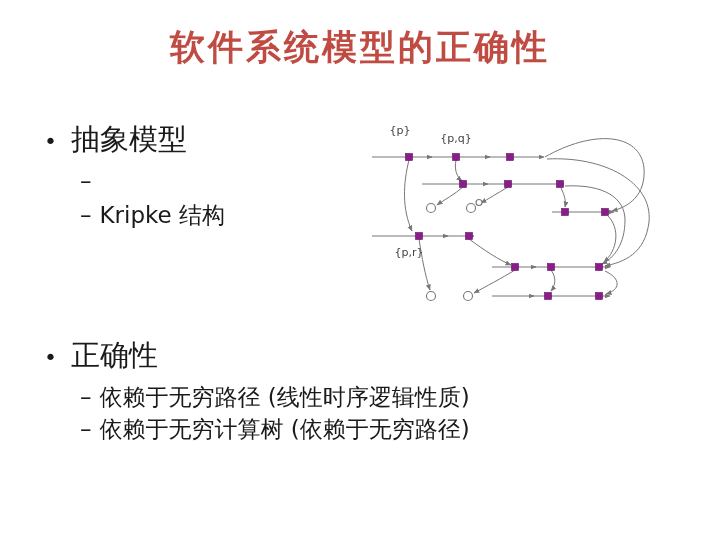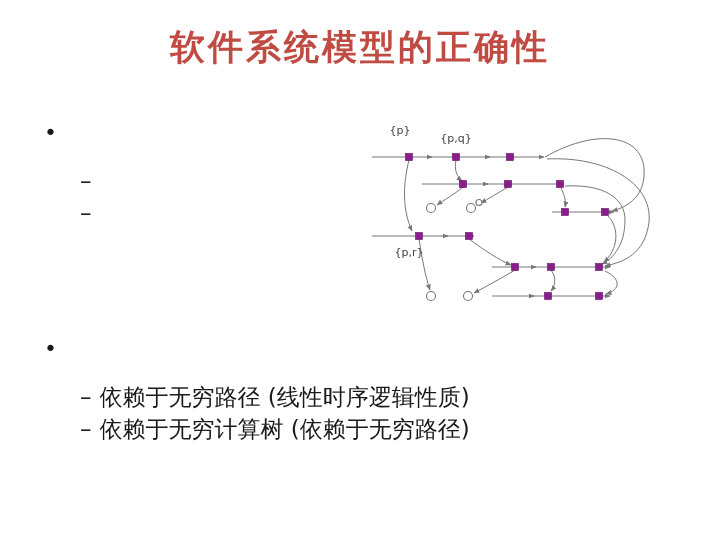--- a/index.html
+++ b/index.html
@@ -33,32 +33,35 @@
 </style>
 </head>
 <body>
 
 <div class="slide">
 
   <div class="title">软件系统模型的正确性</div>
 
   <div class="bullet lvl1 pos-b1">
     <span class="marker">•</span>
+    <span class="btext">抽象模型</span>
   </div>
 
   <div class="bullet lvl2 pos-s1a">
     <span class="marker">–</span>
   </div>
 
   <div class="bullet lvl2 pos-s1b">
     <span class="marker">–</span>
+    <span class="btext">Kripke 结构</span>
   </div>
 
   <div class="bullet lvl1 pos-b2">
     <span class="marker">•</span>
+    <span class="btext">正确性</span>
   </div>
 
   <div class="bullet lvl2 pos-s2a">
     <span class="marker">–</span>
     <span class="btext">依赖于无穷路径 (线性时序逻辑性质)</span>
   </div>
 
   <div class="bullet lvl2 pos-s2b">
     <span class="marker">–</span>
     <span class="btext">依赖于无穷计算树 (依赖于无穷路径)</span>

